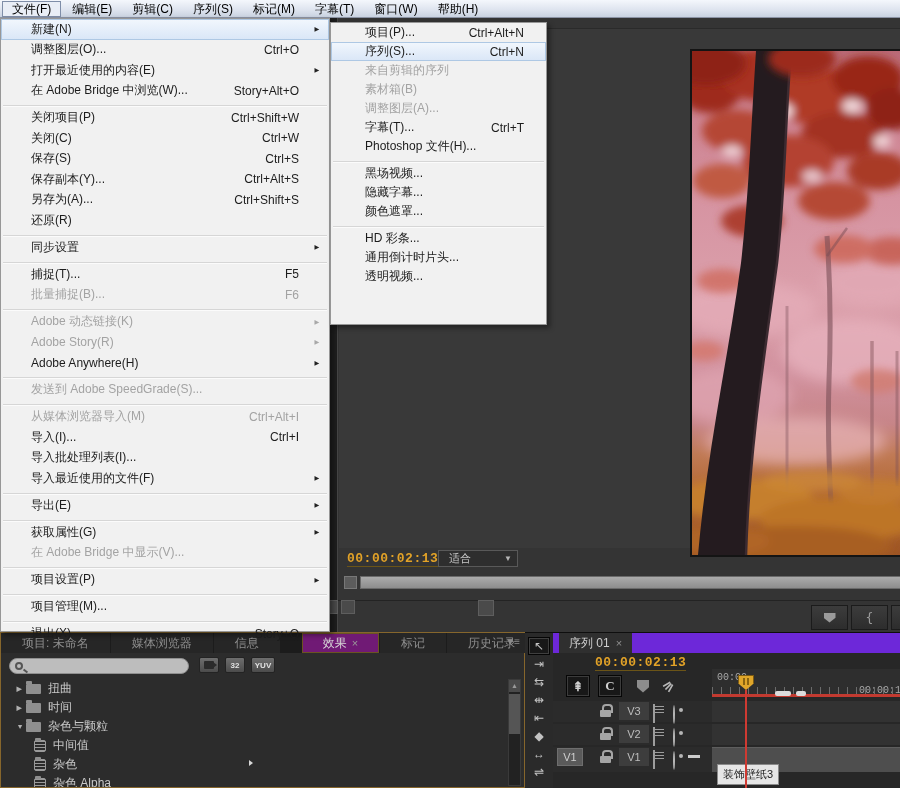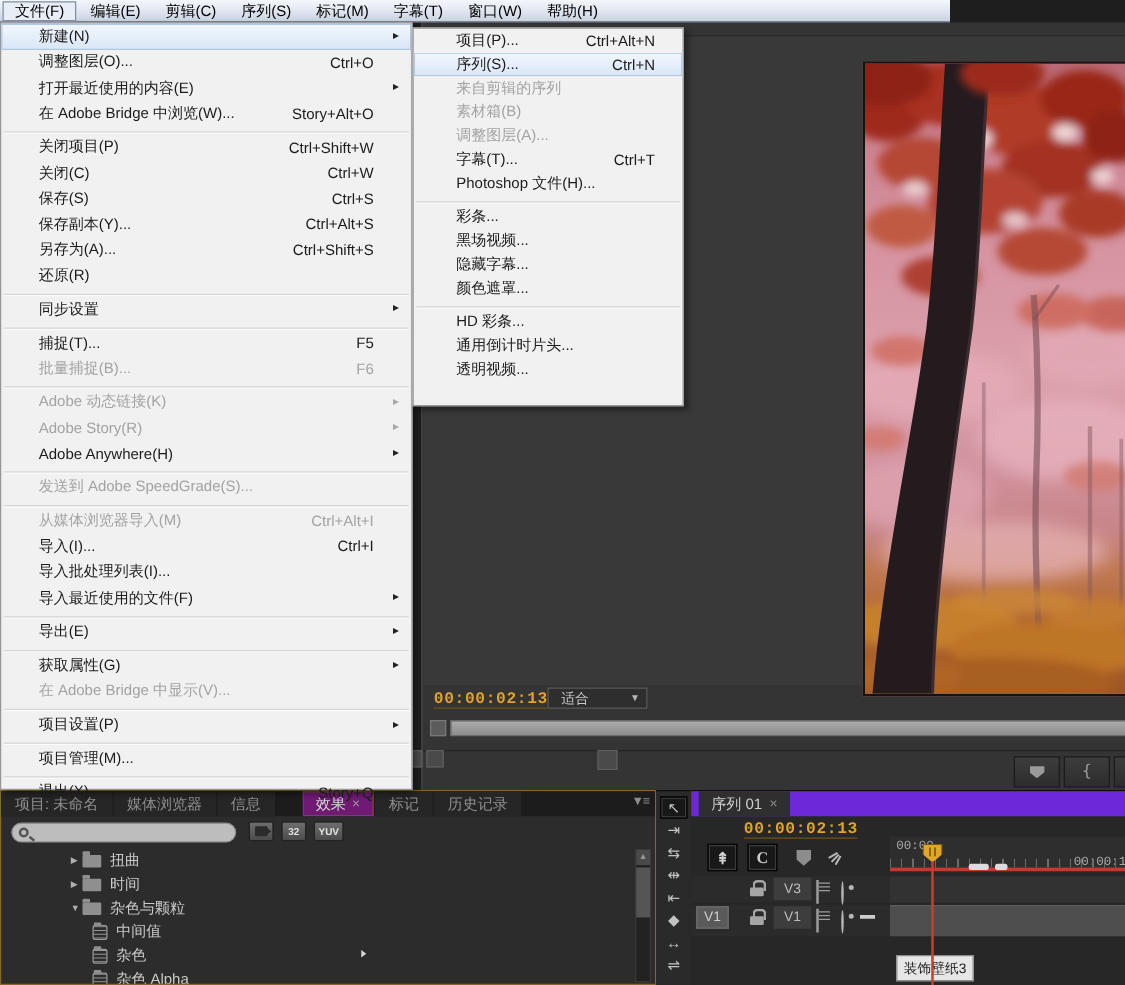--- a/index.html
+++ b/index.html
@@ -4,21 +4,21 @@
 <style>
   * { margin:0; padding:0; box-sizing:border-box; }
   html,body { background:#111; }
   #app {
     position:relative; width:900px; height:788px; overflow:hidden;
     background:#1e1e1e; font-family:"Liberation Sans", sans-serif;
     -webkit-font-smoothing:antialiased;
   }
   
   .menubar {
-    position:absolute; left:0; top:0; width:760px; height:18px;
+    position:absolute; left:0; top:0; width:900px; height:18px;
     background:linear-gradient(#f4f7fc,#dde3ee 60%,#c9d2e0);
     border-bottom:1px solid #8b93a4; display:flex; align-items:center;
     font-size:12px; color:#000; z-index:40;
   }
   .mb-item { padding:0 9px; height:16px; line-height:16px; margin-left:2px; }
   .mb-item.active { background:#e9eef6; border:1px solid #7f8ea8; line-height:14px; }
   
   .menu {
     position:absolute; background:#f1f1f1; border:1px solid #979797;
     box-shadow:3px 3px 5px rgba(0,0,0,.4); z-index:50; font-size:12px; color:#1c1c1c;
@@ -71,40 +71,40 @@
   .pent { width:12px; height:10px; background:#9a9a9a; clip-path:polygon(0 0,100% 0,100% 52%,50% 100%,0 52%); }
   .insym { color:#9a9a9a; font-size:13px; font-family:"DejaVu Sans Mono", monospace; }
   .stray-btn { position:absolute; width:14px; height:14px; background:#4a4a4a; border:1px solid #5e5e5e; z-index:11; }
   
   .effects {
     position:absolute; left:0; top:632px; width:525px; height:156px;
     background:#2c2c2c; border:1px solid #86662c; z-index:20;
   }
   .tabs { position:absolute; left:0; top:0; width:523px; height:20px; background:#1c1c1c; display:flex; gap:1px; }
   .tab {
-    padding:0 11px; height:20px; display:flex; align-items:center; background:#262626;
+    padding:0 21px; height:20px; display:flex; align-items:center; background:#262626;
     color:#8e8e8e; font-size:12px; white-space:nowrap;
   }
   .tab.active { background:#701a75; color:#d8d8d8; box-shadow:inset 0 0 0 1px #6b5322;margin-left:21px; }
   .tab .x { display:none; margin-left:5px; color:#9a9a9a; font-size:11px; }
   .tab.closable .x { display:inline; }
   .panel-menu { position:absolute; right:5px; top:3px; color:#8c8c8c; font-size:10px; letter-spacing:-1px; z-index:21; }
   .search-row { position:absolute; left:0; top:20px; width:523px; height:26px; }
   .search-box { position:absolute; left:8px; top:5px; width:180px; height:16px; background:#bdbdbd; border-radius:8px; border:1px solid #8f8f8f; }
   .mag { position:absolute; left:5px; top:3px; width:8px; height:8px; border:2px solid #555; border-radius:50%; }
   .mag::after { content:""; position:absolute; left:6px; top:6px; width:5px; height:2px; background:#555; transform:rotate(40deg); }
   .fbadge {
     position:absolute; top:4px; height:16px; width:20px; background:linear-gradient(#6e6e6e,#4c4c4c);
     border:1px solid #232323; border-radius:2px; color:#e2e2e2; display:flex; align-items:center; justify-content:center;
     font-size:8px; font-weight:bold;
   }
   .accel-glyph { width:10px; height:8px; background:#2b2b2b; border-radius:1px; position:relative; }
   .accel-glyph::after { content:""; position:absolute; right:-3px; top:1px; border-left:4px solid #2b2b2b; border-top:3px solid transparent; border-bottom:3px solid transparent; }
   .tree { position:absolute; left:1px; top:46px; width:505px; height:108px; overflow:hidden; }
-  .trrow { position:relative; height:19px; display:flex; align-items:center; color:#c9c9c9; font-size:12px;margin-left:40px; }
+  .trrow { position:relative; height:19px; display:flex; align-items:center; color:#c9c9c9; font-size:12px; }
   .twisty { width:10px; margin-left:14px; font-size:8px; color:#b0b0b0; transform:scale(.9); }
   .trrow.folder .twisty::before { content:"▶"; }
   .trrow.folder.expanded .twisty::before { content:"▼"; }
   .trrow.effect .twisty { visibility:hidden; }
   .fold-ico { width:15px; height:10px; background:#8f8f8f; border-radius:1px; position:relative; margin-right:7px; }
   .fold-ico::before { content:""; position:absolute; left:0; top:-3px; width:6px; height:3px; background:#8f8f8f; border-radius:1px 1px 0 0; }
   .trrow.effect .fold-ico { width:12px; height:12px; background:#2c2c2c; border:1px solid #9a9a9a; border-radius:2px; margin-left:8px;
      background-image:linear-gradient(#9a9a9a 1px, transparent 1px); background-size:100% 3px; }
   .row-badge { position:absolute; left:248px; top:4px; display:none; }
   .trrow.badged .row-badge { display:block; }
@@ -447,20 +447,29 @@
         <div class="trow">
 
           <span class="lockbox"><span class="lock-ico"></span></span>
           <span class="tname">V3</span>
           <span class="syncico"><span class="sync-ico"></span></span>
           <span class="eyeico"><span class="eye-ico"></span></span>
           <span class="tcontent"></span>
 
         </div>
 
+        <div class="trow">
+
+          <span class="lockbox"><span class="lock-ico"></span></span>
+          <span class="tname">V2</span>
+          <span class="syncico"><span class="sync-ico"></span></span>
+          <span class="eyeico"><span class="eye-ico"></span></span>
+          <span class="tcontent"></span>
+
+        </div>
 
         <div class="trow patched has-clip tall">
           <span class="patch">V1</span>
           <span class="lockbox"><span class="lock-ico"></span></span>
           <span class="tname">V1</span>
           <span class="syncico"><span class="sync-ico"></span></span>
           <span class="eyeico"><span class="eye-ico"></span></span>
           <span class="tcontent"></span>
           <span class="clip-dash"></span>
         </div>
@@ -734,24 +743,20 @@
       <div class="mi">
         <span class="mi-l">Photoshop 文件(H)...</span>
         <span class="mi-s"></span>
       </div>
 
       <div class="mi sep">
         <span class="mi-l"></span>
         <span class="mi-s"></span>
       </div>
 
-      <div class="mi">
-        <span class="mi-l">彩条...</span>
-        <span class="mi-s"></span>
-      </div>
 
       <div class="mi">
         <span class="mi-l">黑场视频...</span>
         <span class="mi-s"></span>
       </div>
 
       <div class="mi">
         <span class="mi-l">隐藏字幕...</span>
         <span class="mi-s"></span>
       </div>

